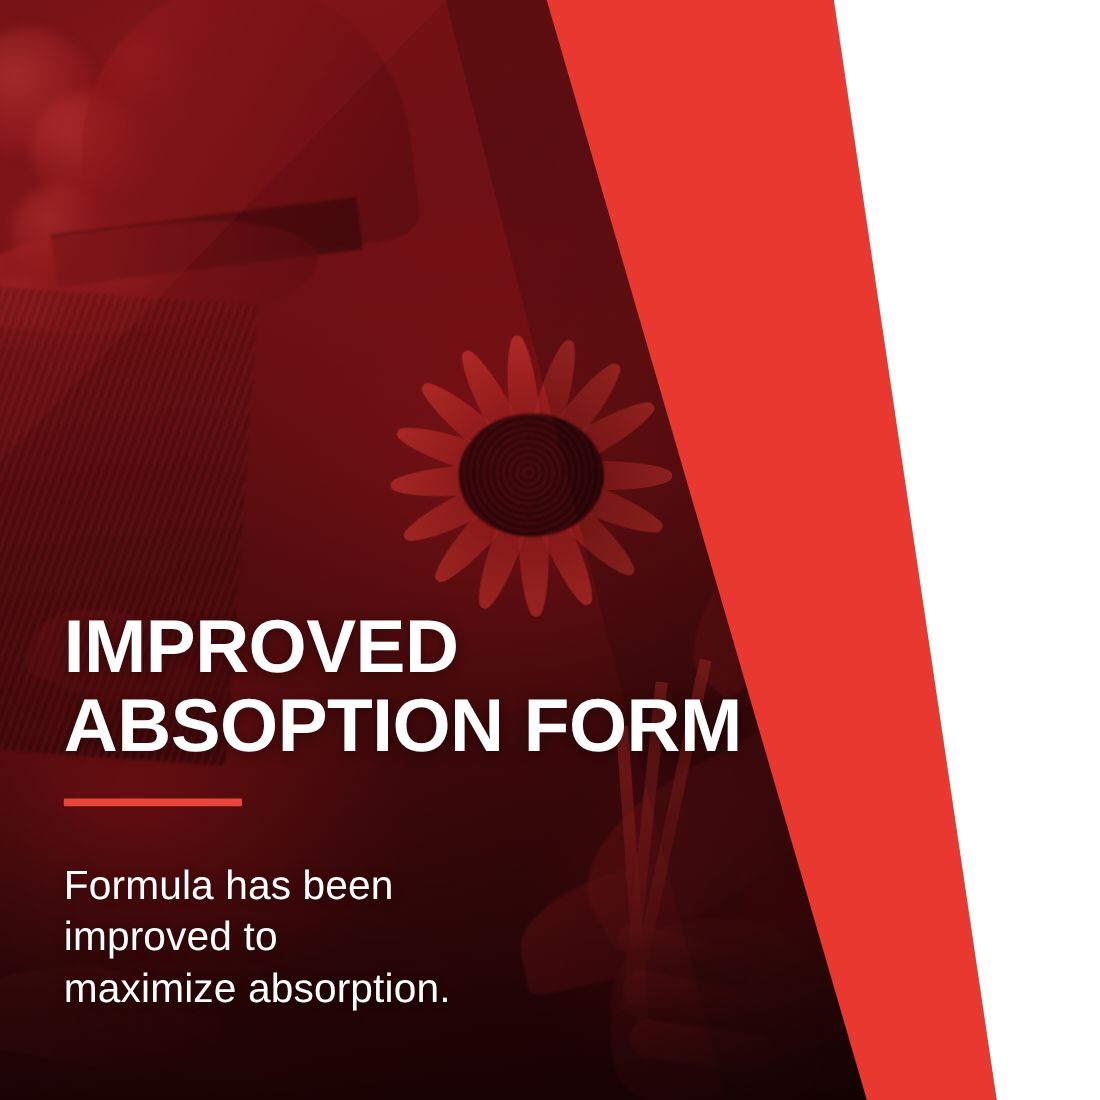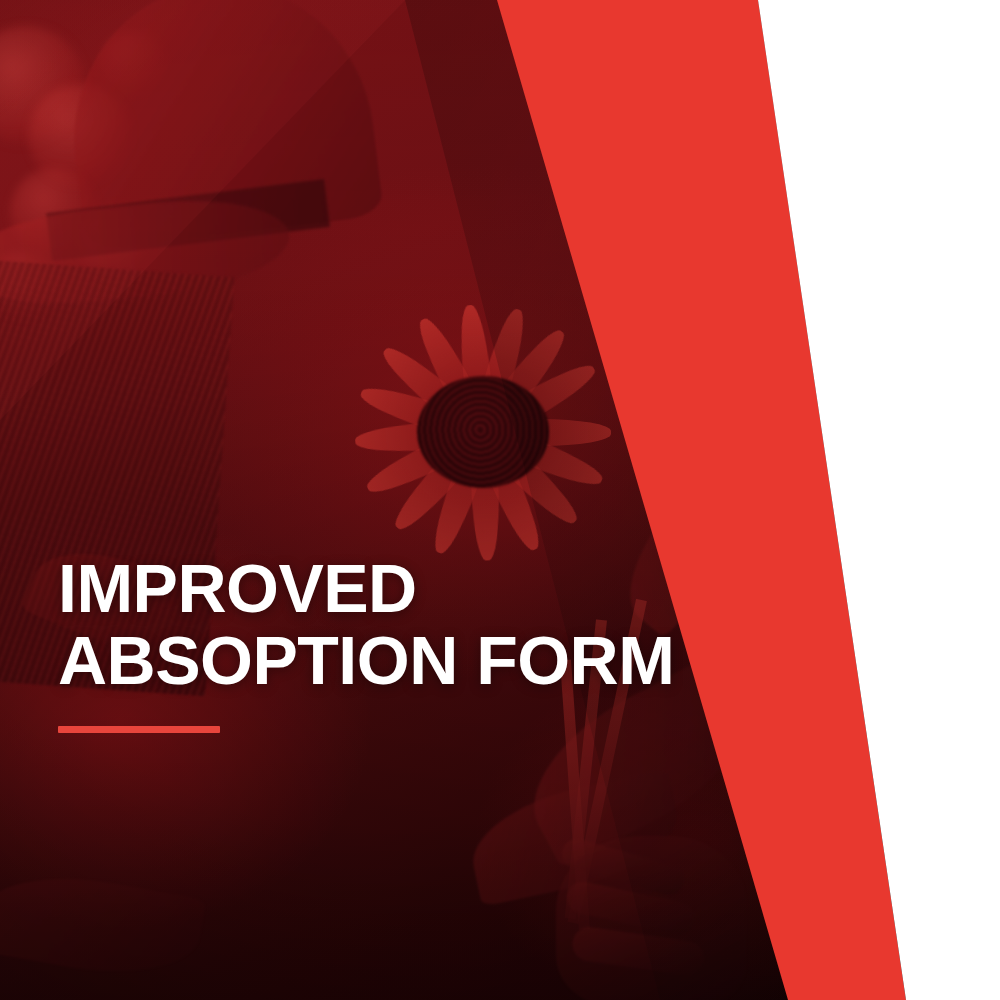--- a/index.html
+++ b/index.html
@@ -313,15 +313,18 @@
     <div class="photo-wedge2"></div>
   </div>
 
   <div class="red-band"></div>
   <div class="white-field"></div>
 
   <div class="content">
     <h1 class="headline">IMPROVED
 ABSOPTION FORM</h1>
     <div class="rule" style="background: rgb(232, 69, 60);"></div>
+    <p class="subtext">Formula has been
+improved to
+maximize absorption.</p>
   </div>
 
 </div>
 
 </body></html>

